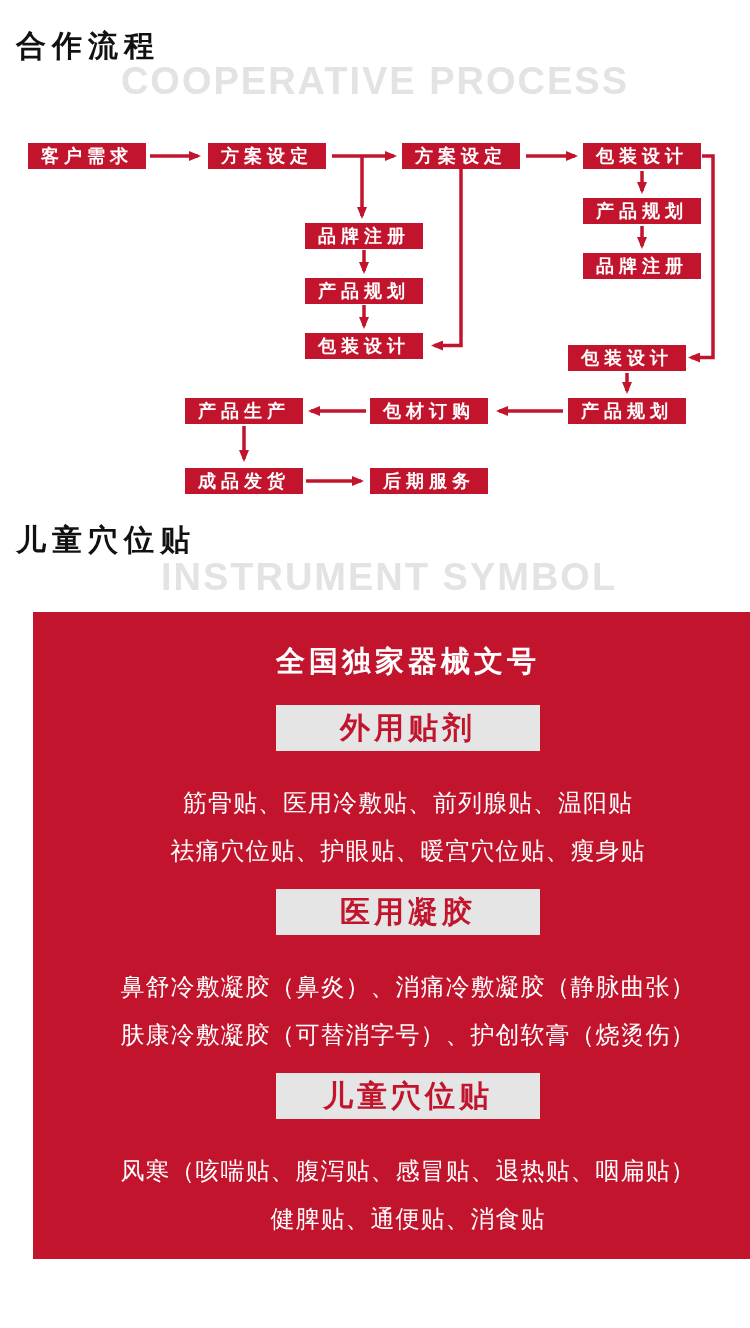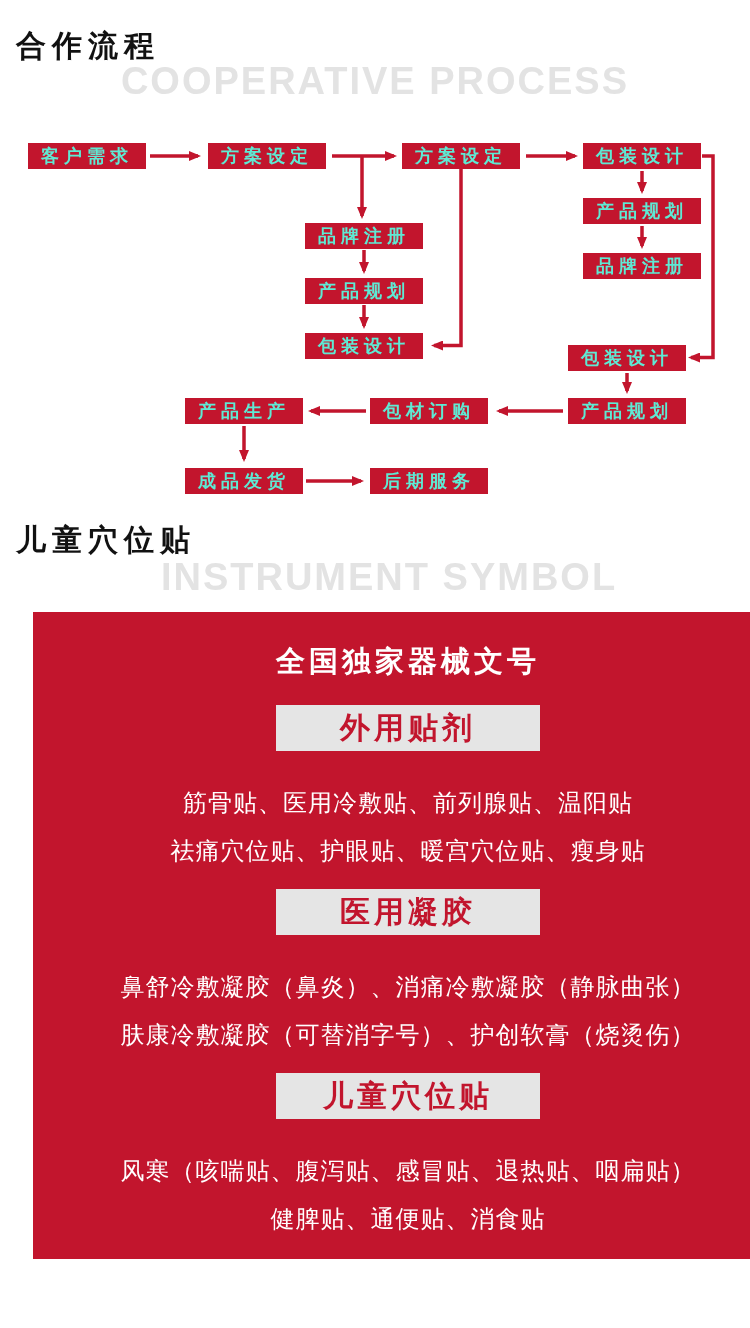--- a/index.html
+++ b/index.html
@@ -23,21 +23,21 @@
   }
   .big-title{
     position:absolute;left:16px;width:100%;
     font-weight:bold;font-size:30px;letter-spacing:6px;
     color:var(--ink);z-index:2;
   }
   .s1-title{top:26px;}
   .s1-wm{top:60px;}
   .flow-node{
     position:absolute;width:118px;height:26px;background:var(--red);
-    color:#5eead4;font-size:18px;font-weight:bold;letter-spacing:5px;
+    color:#ffffff;font-size:18px;font-weight:bold;letter-spacing:5px;
     display:flex;align-items:center;justify-content:center;z-index:3;
     line-height:1;
     text-align:right;
   }
   .arrows{position:absolute;left:0;top:0;z-index:2;}
   
   .section-cert-header{position:relative;width:750px;height:92px;overflow:hidden;}
   .s2-title{top:0px;}
   .s2-wm{top:36px;padding-left:28px;}
   

